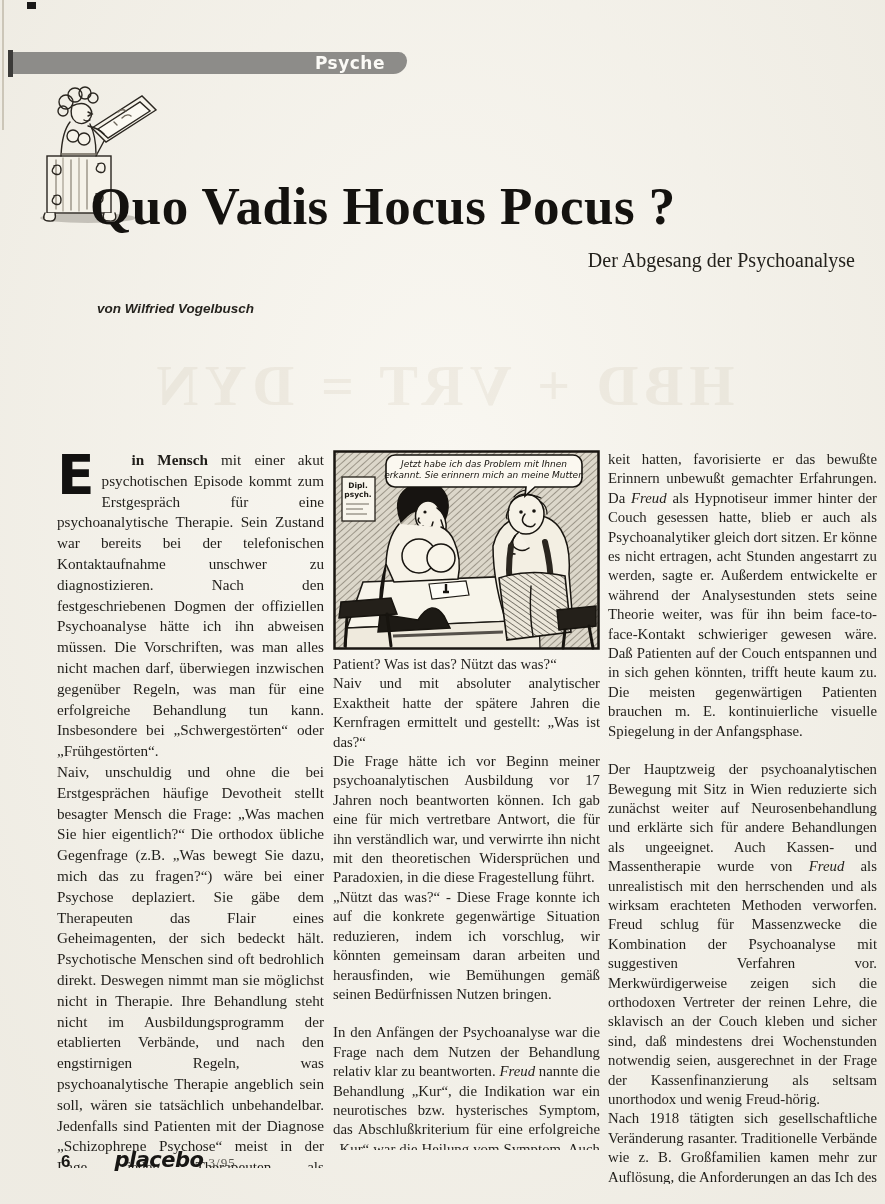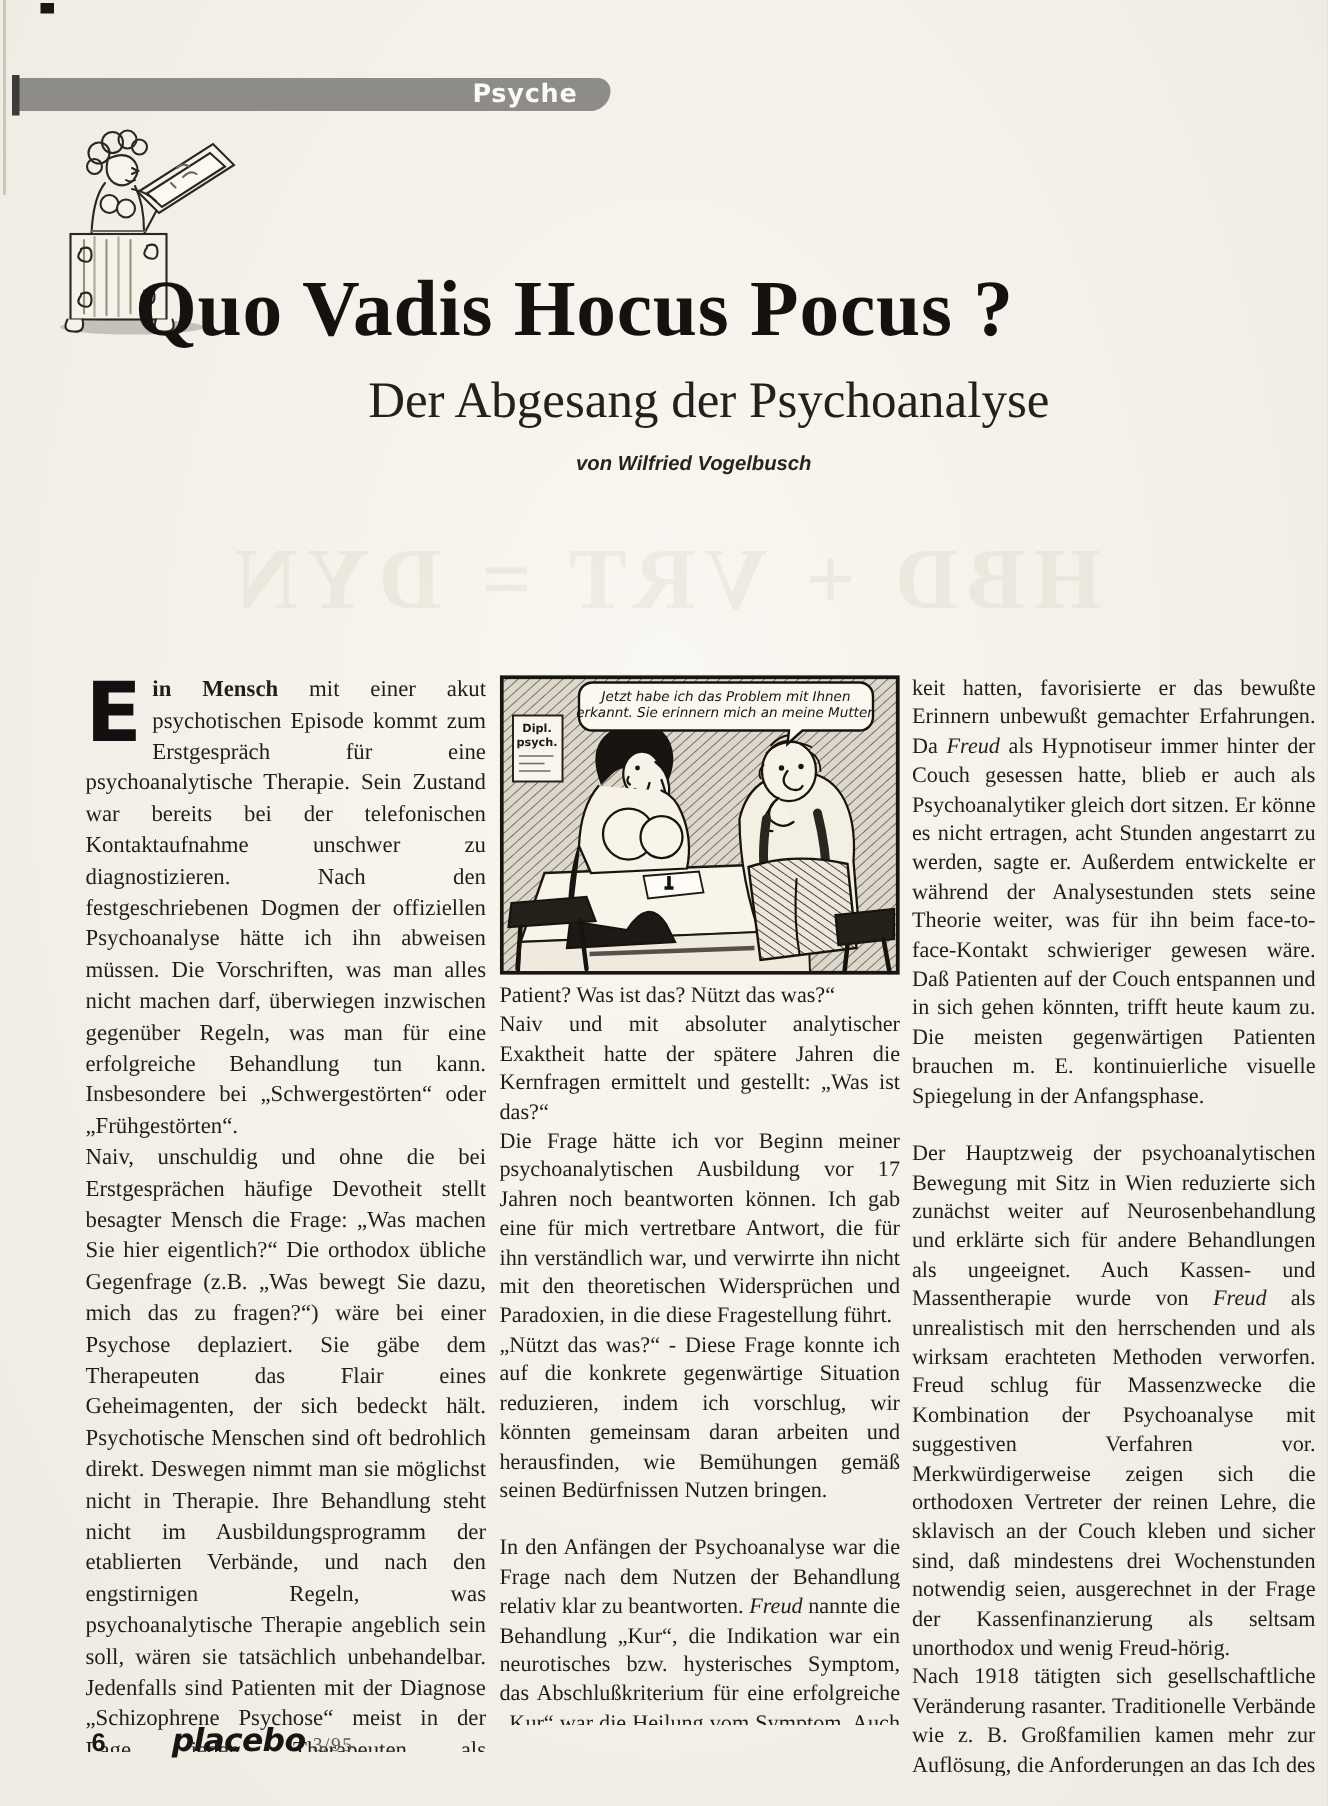--- a/index.html
+++ b/index.html
@@ -32,24 +32,24 @@
   .jack-illu{position:absolute; left:30px; top:84px; width:134px; height:144px;}
 
   
   .title{
     position:absolute; left:90px; top:176px; width:765px;
     font-size:53px; font-weight:bold; letter-spacing:0.5px;
     color:#14120f;
   }
   .subtitle{
     position:absolute; left:90px; top:249px; width:765px;
-    text-align:center; font-size:34px; font-weight:normal; color:#23211c;
+    text-align:right; font-size:20px; font-weight:normal; color:#23211c;
   }
   .byline{
-    position:absolute; left:80px; top:301px; width:765px; text-align:center;
+    position:absolute; left:97px; top:301px; width:765px; text-align:left;
     font-family:"Liberation Sans", sans-serif; font-style:italic; font-weight:bold;
     font-size:13.5px; color:#26241f;
   }
 
   
   .ghost{
     position:absolute; left:0; top:352px; width:885px; text-align:center;
     transform:scaleX(-1);
     font-size:58px; font-weight:bold; color:rgba(182,172,140,0.14);
     letter-spacing:6px; pointer-events:none;
@@ -61,21 +61,21 @@
   .col p{margin:0; font-size:15.2px; line-height:20.8px;}
   .col-left{left:0; width:267px; height:718px;}
   .col-mid{left:276px; width:267px; height:700px;}
   .col-right{left:551px; width:269px; height:734px;}
   .col-mid p,.col-right p{font-size:14.8px; line-height:19.4px;}
   .gap-before{margin-top:19px !important;}
   .dropcap{
     float:left; font-family:"DejaVu Sans", sans-serif; font-weight:800;
     font-size:55px; line-height:46px; padding:2px 7px 0 0; color:#121110;
   }
-  .lead-bold{font-weight:bold;}
+  .lead-bold{font-weight:bold;margin-left:30px;}
 
   
   .cartoon{width:267px; height:200px; margin:0 0 5px 0; display:block;}
 
   
   .footer{
     position:absolute; left:61px; top:1148px; display:flex; align-items:baseline;
   }
   .page-num{font-family:"Liberation Sans", sans-serif; font-weight:bold; font-size:17px; color:#171614;}
   .magazine-logo{

